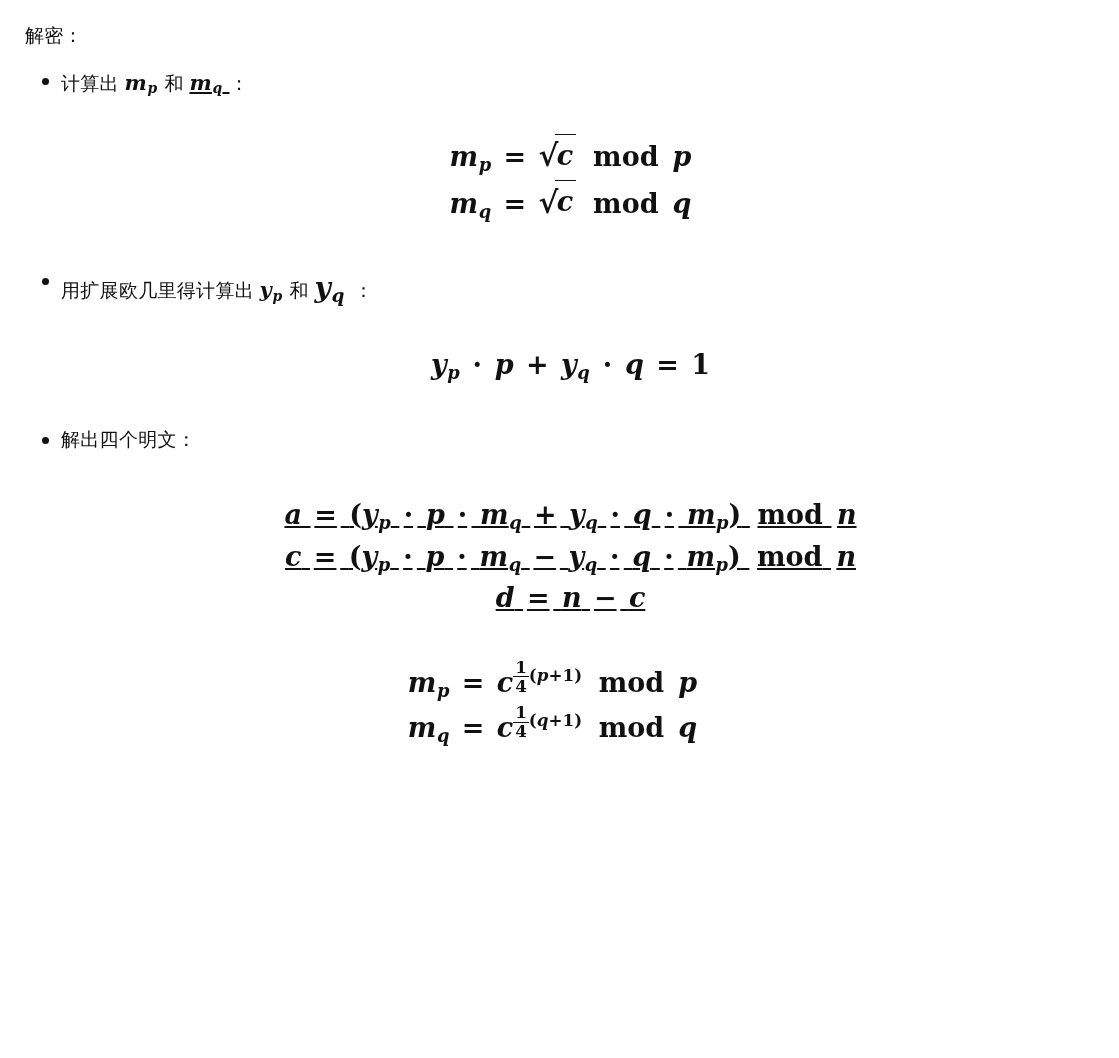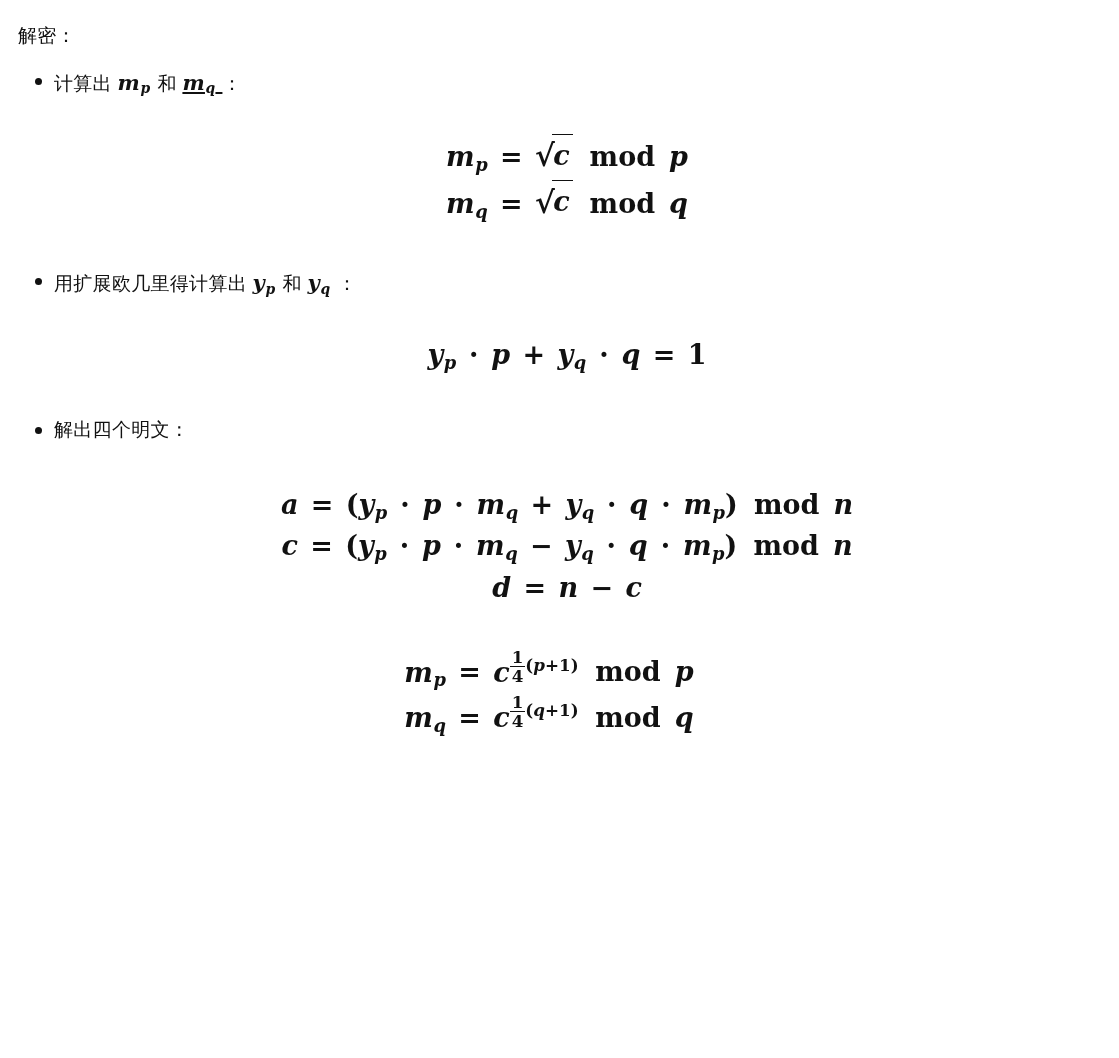--- a/index.html
+++ b/index.html
@@ -8,21 +8,21 @@
     background: #ffffff;
   }
   body {
     width: 1119px;
     height: 1058px;
     font-family: "Liberation Sans", sans-serif;
     color: #111111;
     overflow: hidden;
   }
   .page {
-    padding: 22px 30px 0 18px;
+    padding: 22px 30px 0 25px;
     box-sizing: border-box;
     width: 1110px;
   }
   .lead {
     font-size: 19px;
     line-height: 1.5;
     margin: 0 0 16px 0;
     letter-spacing: 0.3px;
   }
   ul.steps {
@@ -186,21 +186,21 @@
       </div>
     </li>
 
     <li>
       <span class="bullet-text">
         <span>用扩展欧几里得计算出</span>
         <span class="inline-math" style="font-family:'DejaVu Serif',serif;font-size:21px;">
           <i class="v">y</i><span class="sub">p</span>
         </span>
         <span>和</span>
-        <span class="inline-math" style="font-family:'DejaVu Serif',serif;font-size:21px;margin-top:8px;">
+        <span class="inline-math" style="font-family:'DejaVu Serif',serif;font-size:28px;margin-top:8px;">
           <i class="v">y</i><span class="sub">q</span>
         </span><span>：</span>
       </span>
 
       <div class="mathblock">
         <span class="row">
           <i class="v">y</i><span class="sub">p</span>
           <span class="dot">·</span>
           <i class="v">p</i>
           <span class="op">+</span>
@@ -209,21 +209,21 @@
           <i class="v">q</i>
           <span class="op">=</span>
           <span class="rm">1</span>
         </span>
       </div>
     </li>
 
     <li>
       <span class="bullet-text">解出四个明文：</span>
 
-      <div class="mathblock tight" style="margin-top:40px;">
+      <div class="mathblock tight" style="margin-top:40px;text-decoration:underline;">
         <span class="row">
           <i class="v">a</i>
           <span class="op">=</span>
           <span class="paren">(</span><i class="v">y</i><span class="sub">p</span>
           <span class="dot">·</span>
           <i class="v">p</i>
           <span class="dot">·</span>
           <i class="v">m</i><span class="sub">q</span>
           <span class="op">+</span>
           <i class="v">y</i><span class="sub">q</span>

